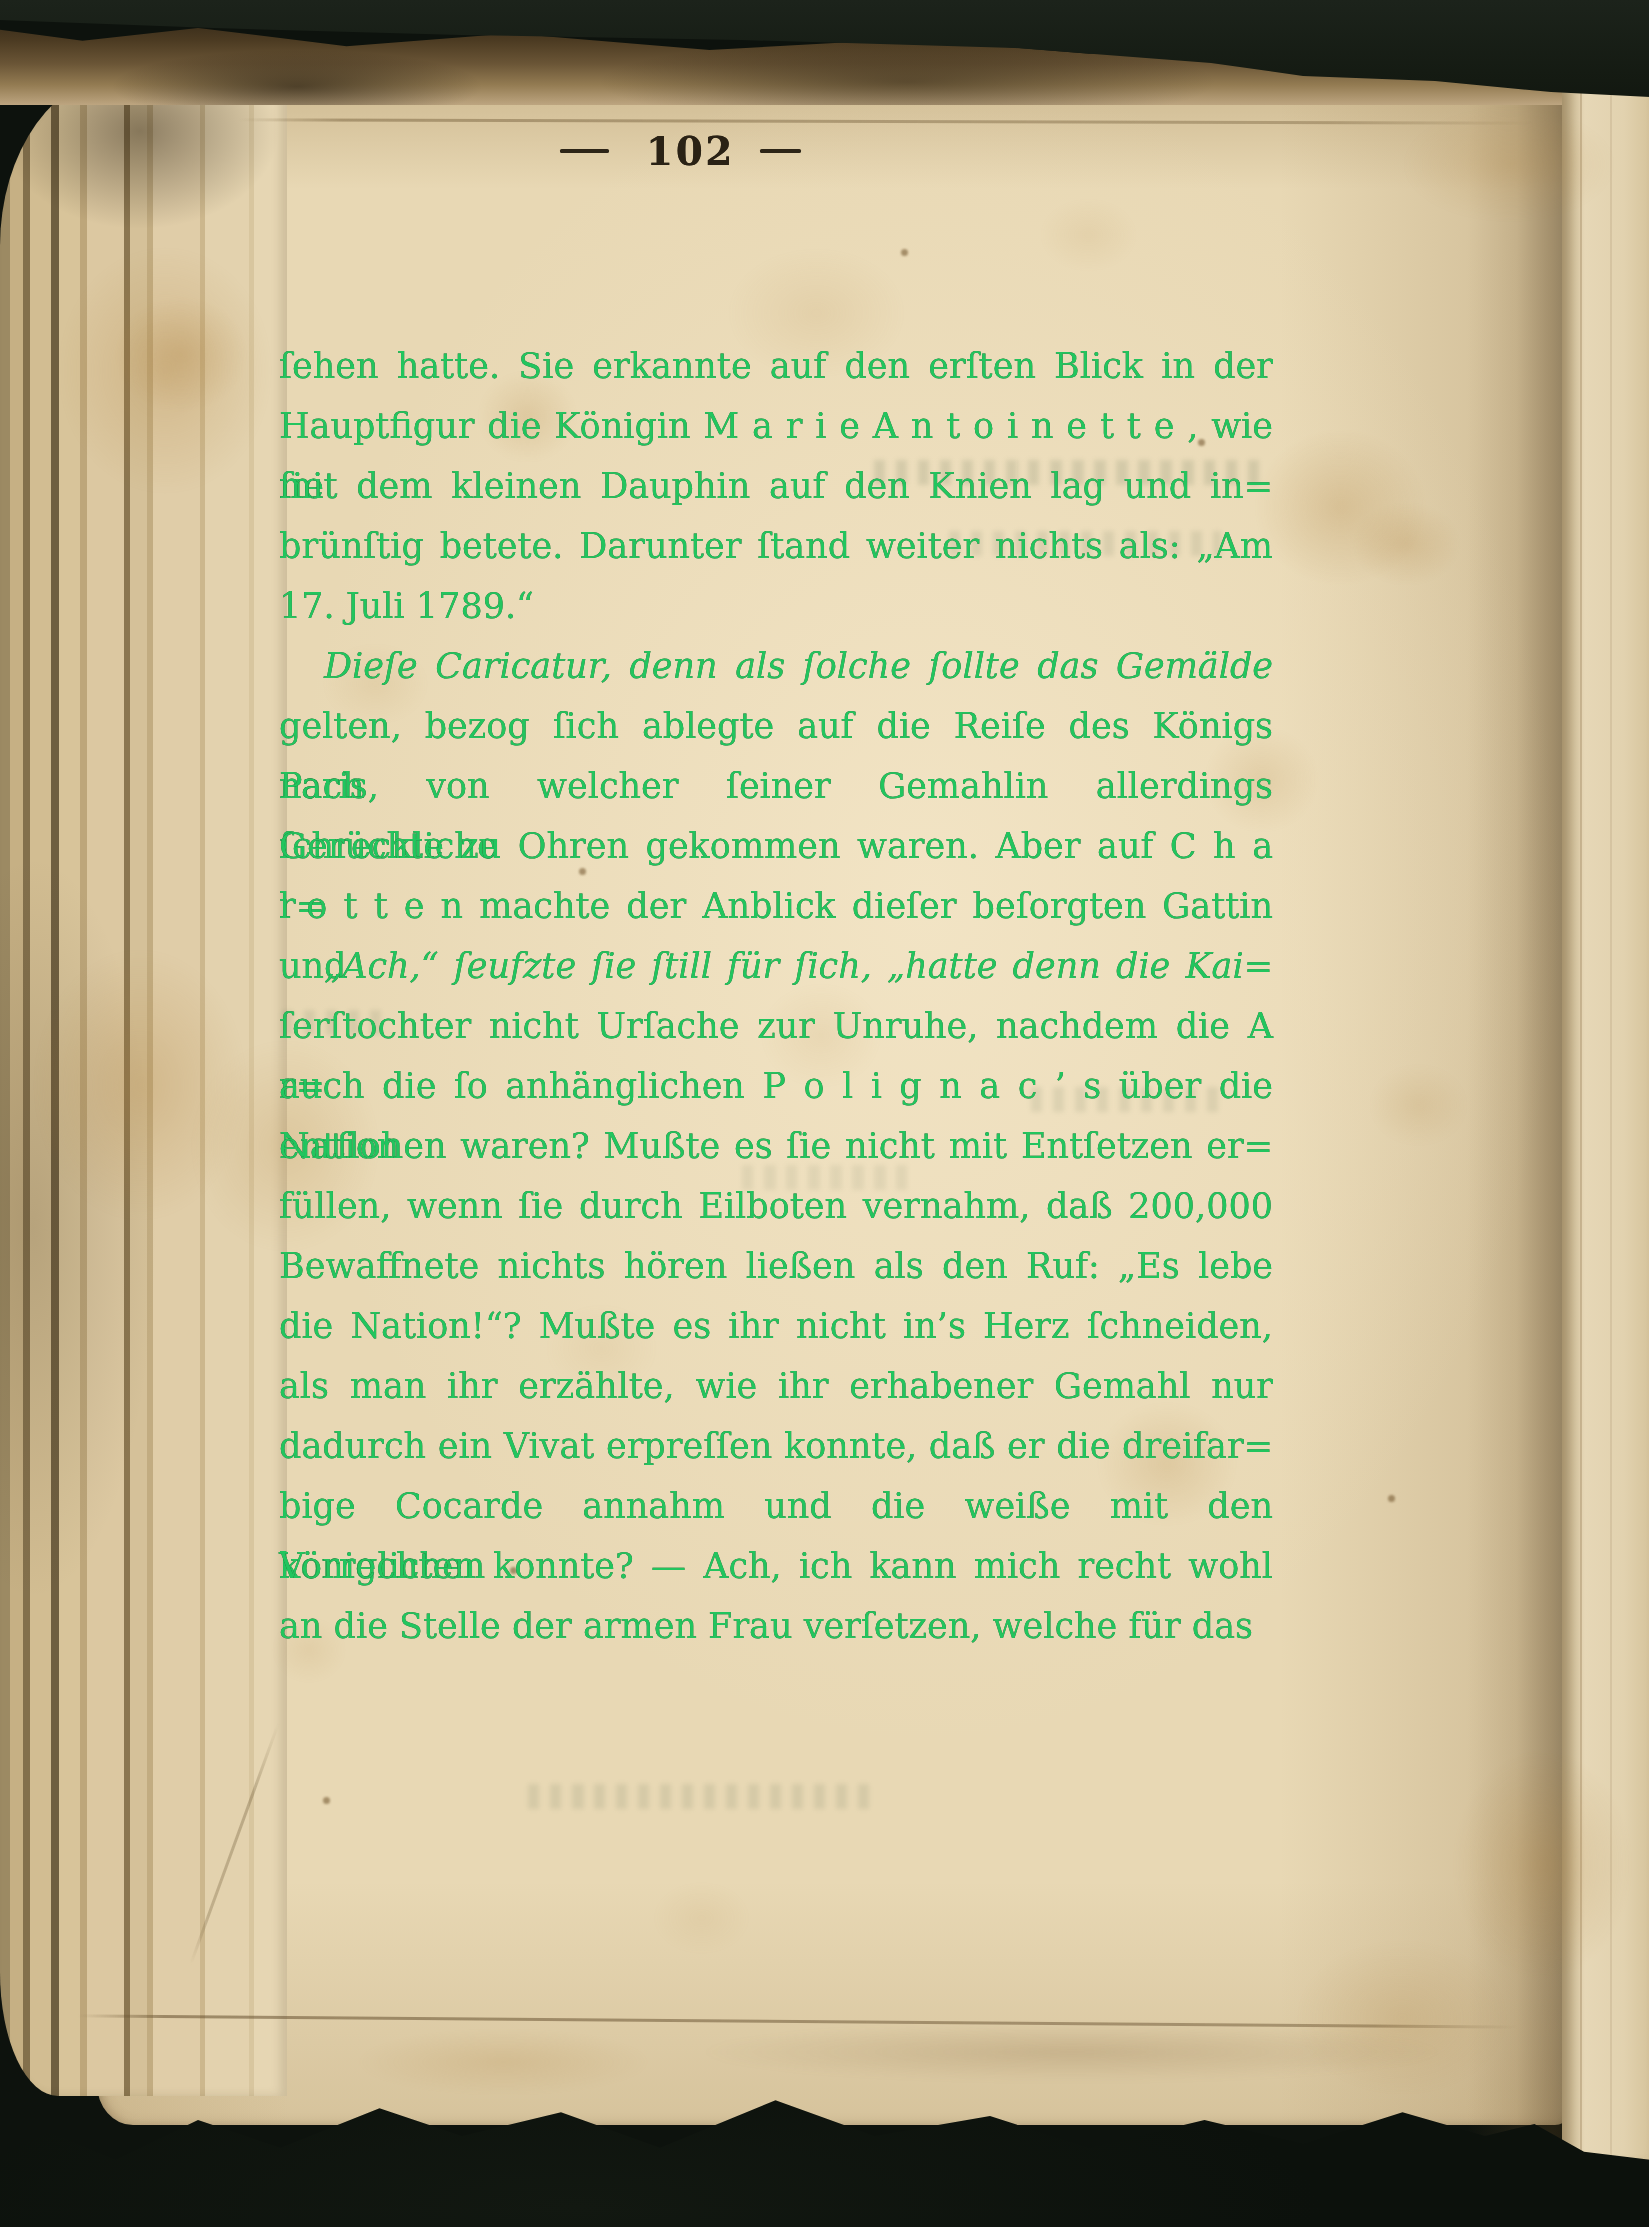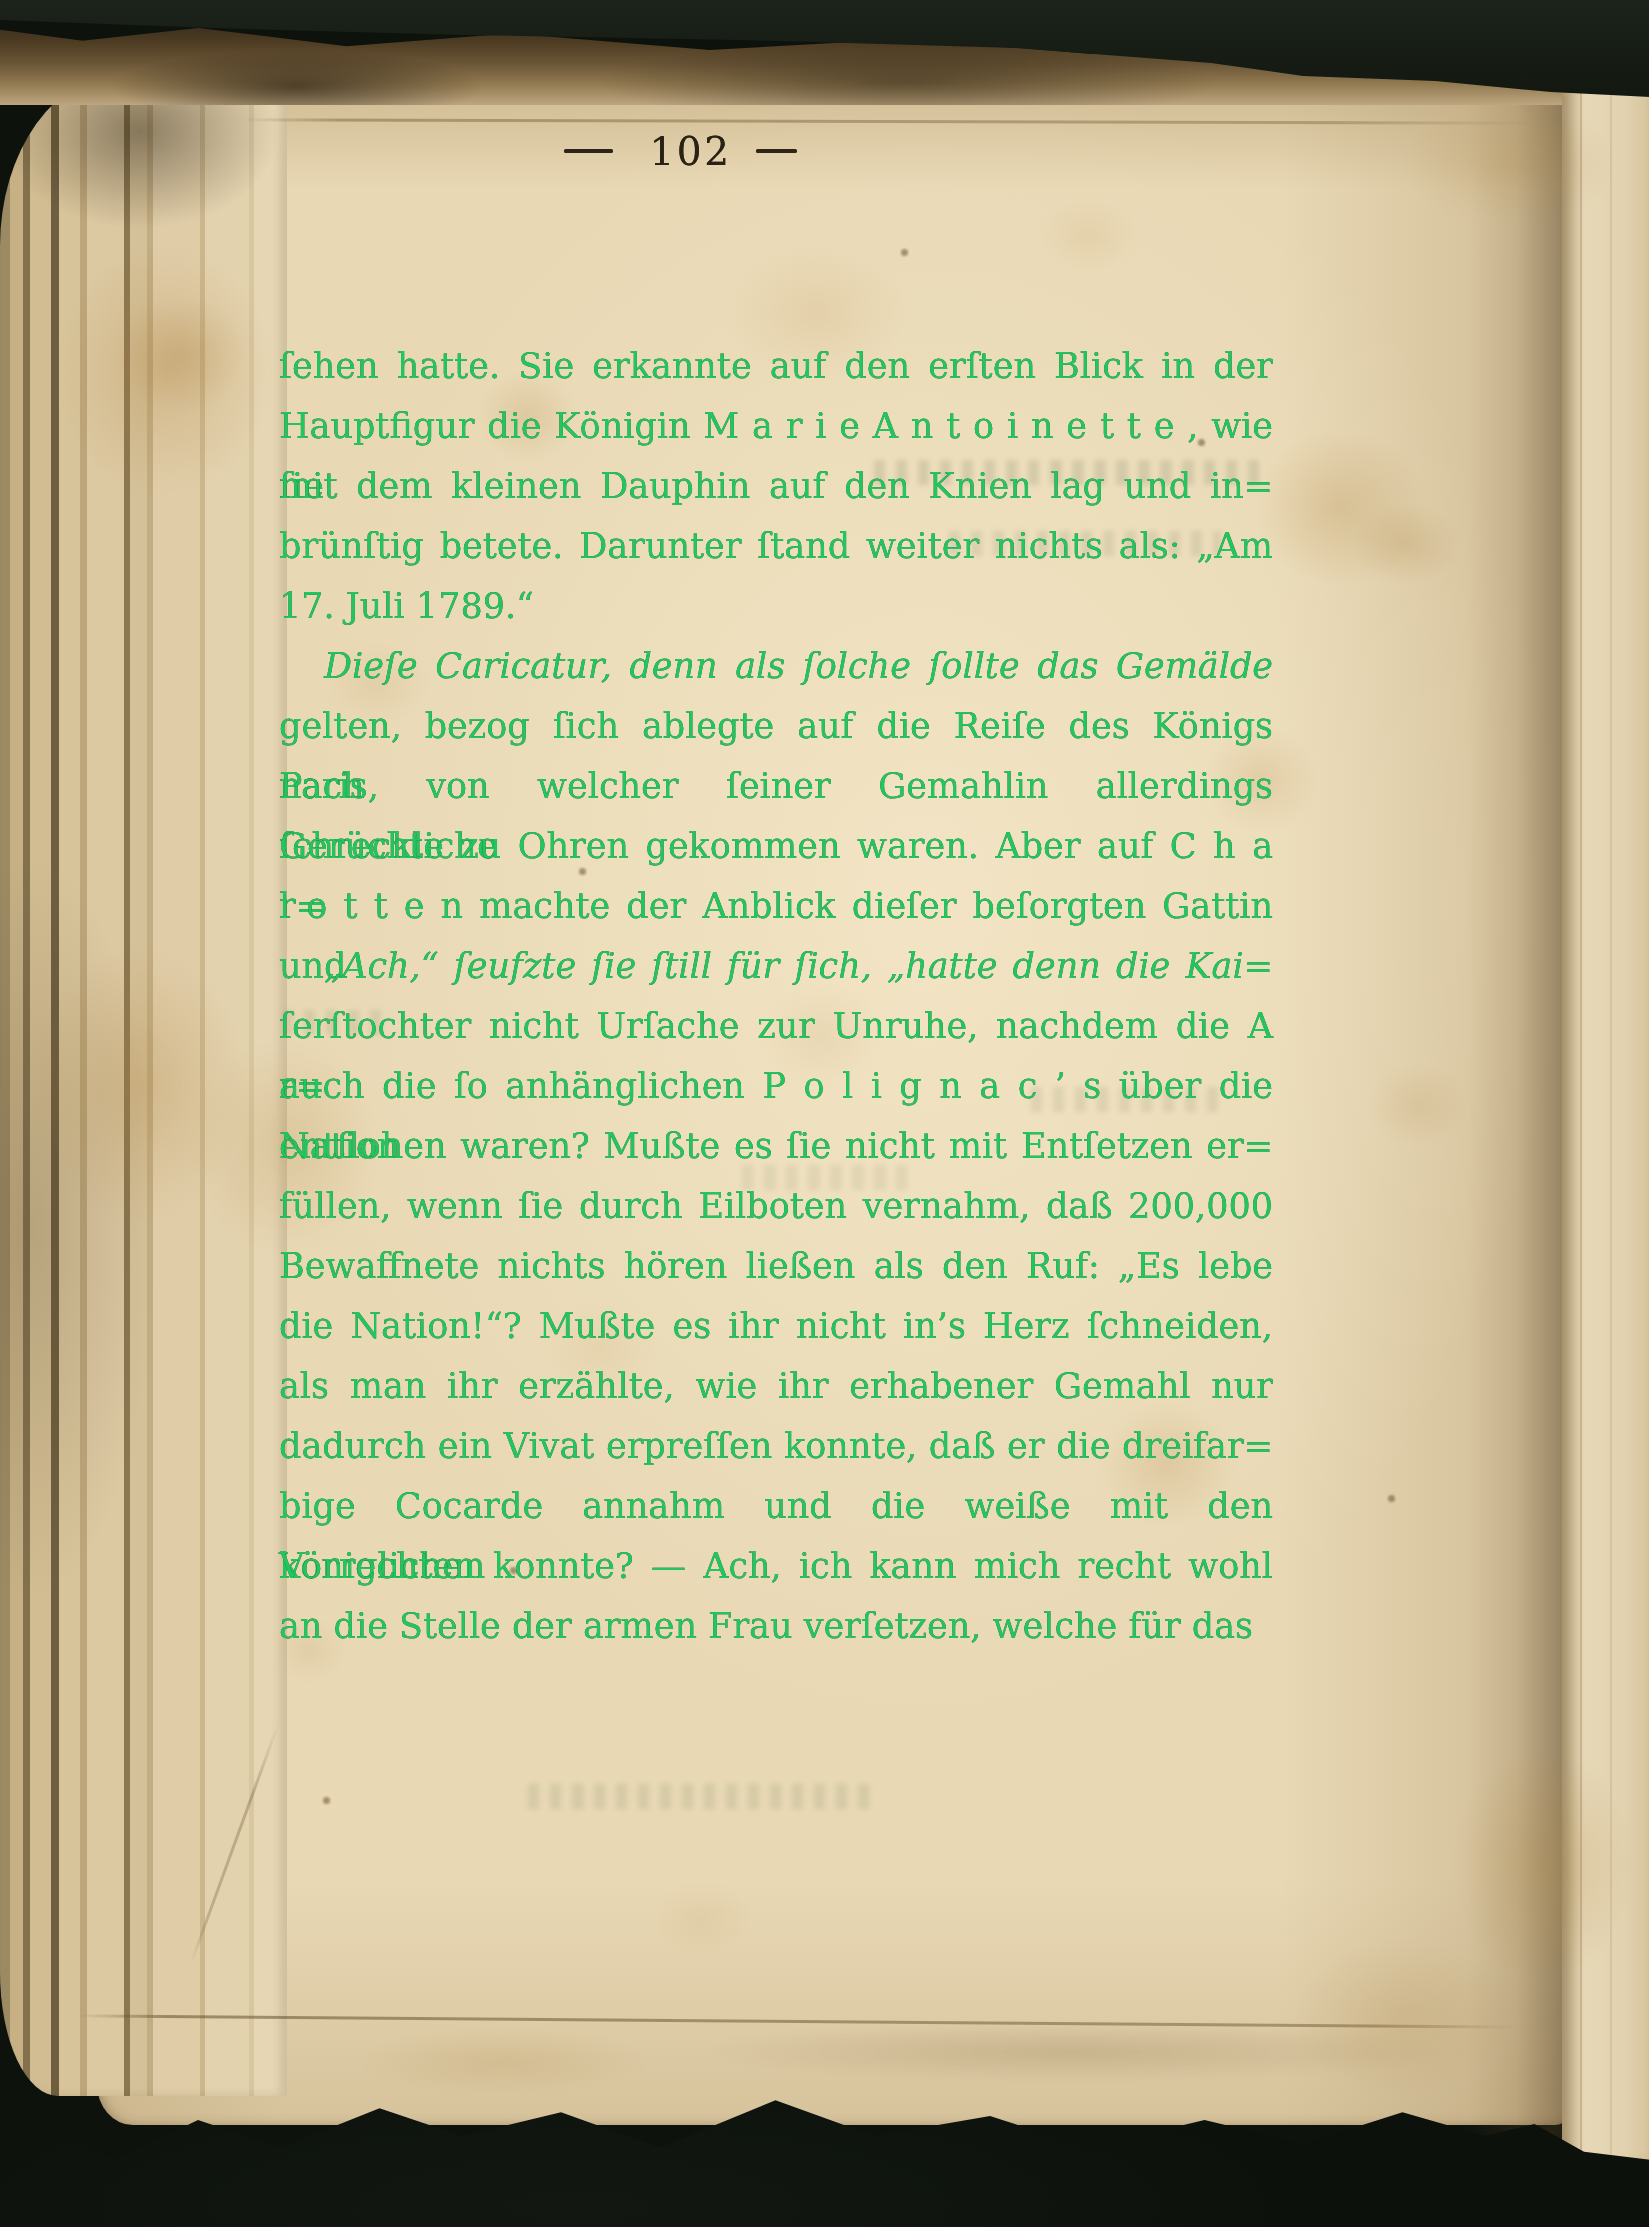--- a/index.html
+++ b/index.html
@@ -80,21 +80,21 @@
 
   
   .ghost{position:absolute;z-index:6;height:25px;opacity:.38;filter:blur(2.5px);pointer-events:none;
     background:repeating-linear-gradient(90deg,rgba(122,132,102,.55) 0 11.5px,rgba(122,132,102,0) 11.5px 22px);}
 
   
   .header{position:absolute;left:495px;top:124px;width:371px;height:54px;z-index:7;
     display:flex;align-items:center;justify-content:center;gap:25px;color:#2a2215;}
   .header .rule{height:4.1px;background:#2d2517;border-radius:1.6px;}
   .rule-l{width:49px;} .rule-r{width:41px;}
-  .pagenum{font-size:39px;font-weight:normal;letter-spacing:2.5px;line-height:1;
+  .pagenum{font-size:39px;font-weight:bold;letter-spacing:2.5px;line-height:1;
     text-shadow:0 0 0.5px rgba(42,34,21,.9);margin-left:12px;}
 
   
   .textblock{position:absolute;left:279px;top:336px;width:994px;z-index:7;
     font-size:35px;line-height:60px;color:#22c55e;}
   .tline{height:60px;text-align:justify;text-align-last:justify;
     text-shadow:0 0 0.6px rgba(42,35,21,.85);}
   .tline.ind{text-indent:45px;font-style:italic;}
   .tline.end{text-align-last:left;}
 </style>

